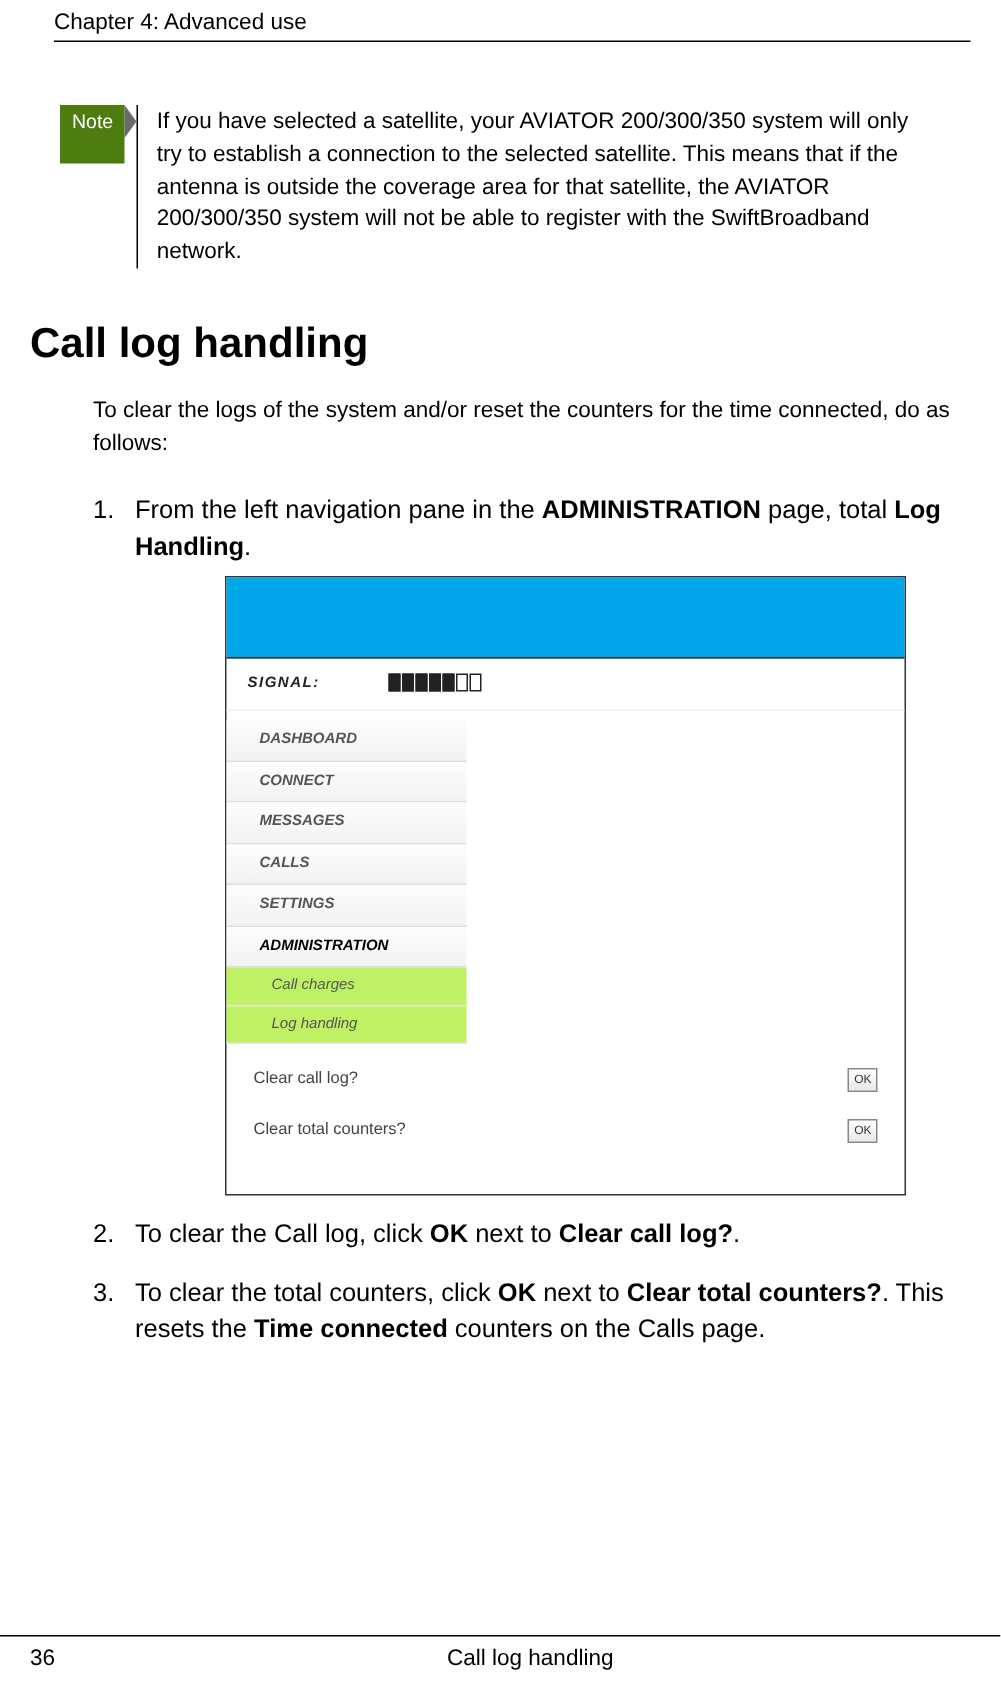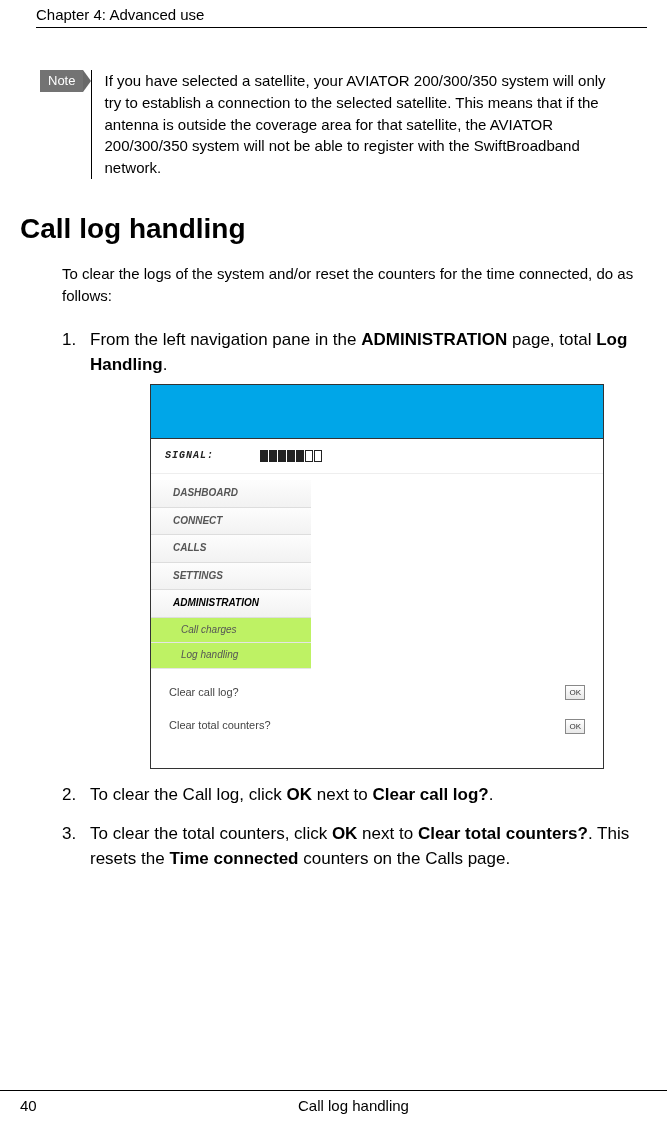--- a/index.html
+++ b/index.html
@@ -19,25 +19,25 @@
     font-size: 15px;
     margin-left: 16px;
   }
 
   .note-wrap {
     display: flex;
     margin: 42px 0 0 20px;
     gap: 8px;
   }
   .note-badge {
-    background: #737373;
+    background: #4d7c0f;
     color: #fff;
     font-size: 13px;
     padding: 3px 8px 3px 8px;
-    height: 22px;
+    height: 39px;
     position: relative;
     flex: 0 0 auto;
   }
   .note-badge::after {
     content: "";
     position: absolute;
     right: -8px;
     top: 0;
     width: 0; height: 0;
     border-top: 11px solid transparent;
@@ -89,28 +89,27 @@
     border: 1px solid #333;
     font-family: Verdana, Tahoma, sans-serif;
   }
   .ss-banner {
     background: #00a6e8;
     height: 54px;
     border-bottom: 1px solid #333;
   }
   .ss-signal {
     display: flex;
-    align-items: center;
+    align-items: flex-start;
     gap: 46px;
     padding: 10px 6px 10px 14px;
     font-size: 10px;
     letter-spacing: 1px;
     color: #222;
     border-bottom: 1px solid #eee;
-    font-family: Liberation Mono, monospace;
   }
   .ss-signal-bars { display: flex; gap: 1px; }
   .bar { width: 8px; height: 12px; border: 1px solid #222; }
   .bar.on { background: #222; }
   .ss-body { display: flex; flex-direction: column; }
   .ss-nav {
     width: 160px;
     padding: 6px 0 0 0;
   }
   .ss-nav-item {
@@ -195,20 +194,21 @@
               <span class="bar on"></span>
               <span class="bar on"></span>
               <span class="bar"></span>
               <span class="bar"></span>
           </span>
         </div>
         <div class="ss-body">
           <div class="ss-nav">
             <div class="ss-nav-item">DASHBOARD</div>
             <div class="ss-nav-item">CONNECT</div>
+            <div class="ss-nav-item">MESSAGES</div>
             <div class="ss-nav-item">CALLS</div>
             <div class="ss-nav-item">SETTINGS</div>
             <div class="ss-nav-item selected">ADMINISTRATION</div>
             <div class="ss-nav-sub">Call charges</div>
             <div class="ss-nav-sub">Log handling</div>
           </div>
           <div class="ss-content">
             <div class="ss-row">
               <span>Clear call log?</span>
               <span class="ok-btn">OK</span>
@@ -228,15 +228,15 @@
     </li>
 
     <li>
       <span class="num">3.</span>
       <span>To clear the total counters, click </span><b>OK</b><span> next to </span><b>Clear total counters?</b><span>. This resets the </span><b>Time connected</b><span> counters on the Calls page.</span>
     </li>
   </ol>
 </div>
 
 <div class="footer">
-  <span class="pg">40</span>
+  <span class="pg">36</span>
   <span class="ft">Call log handling</span>
 </div>
 
 </body></html>

